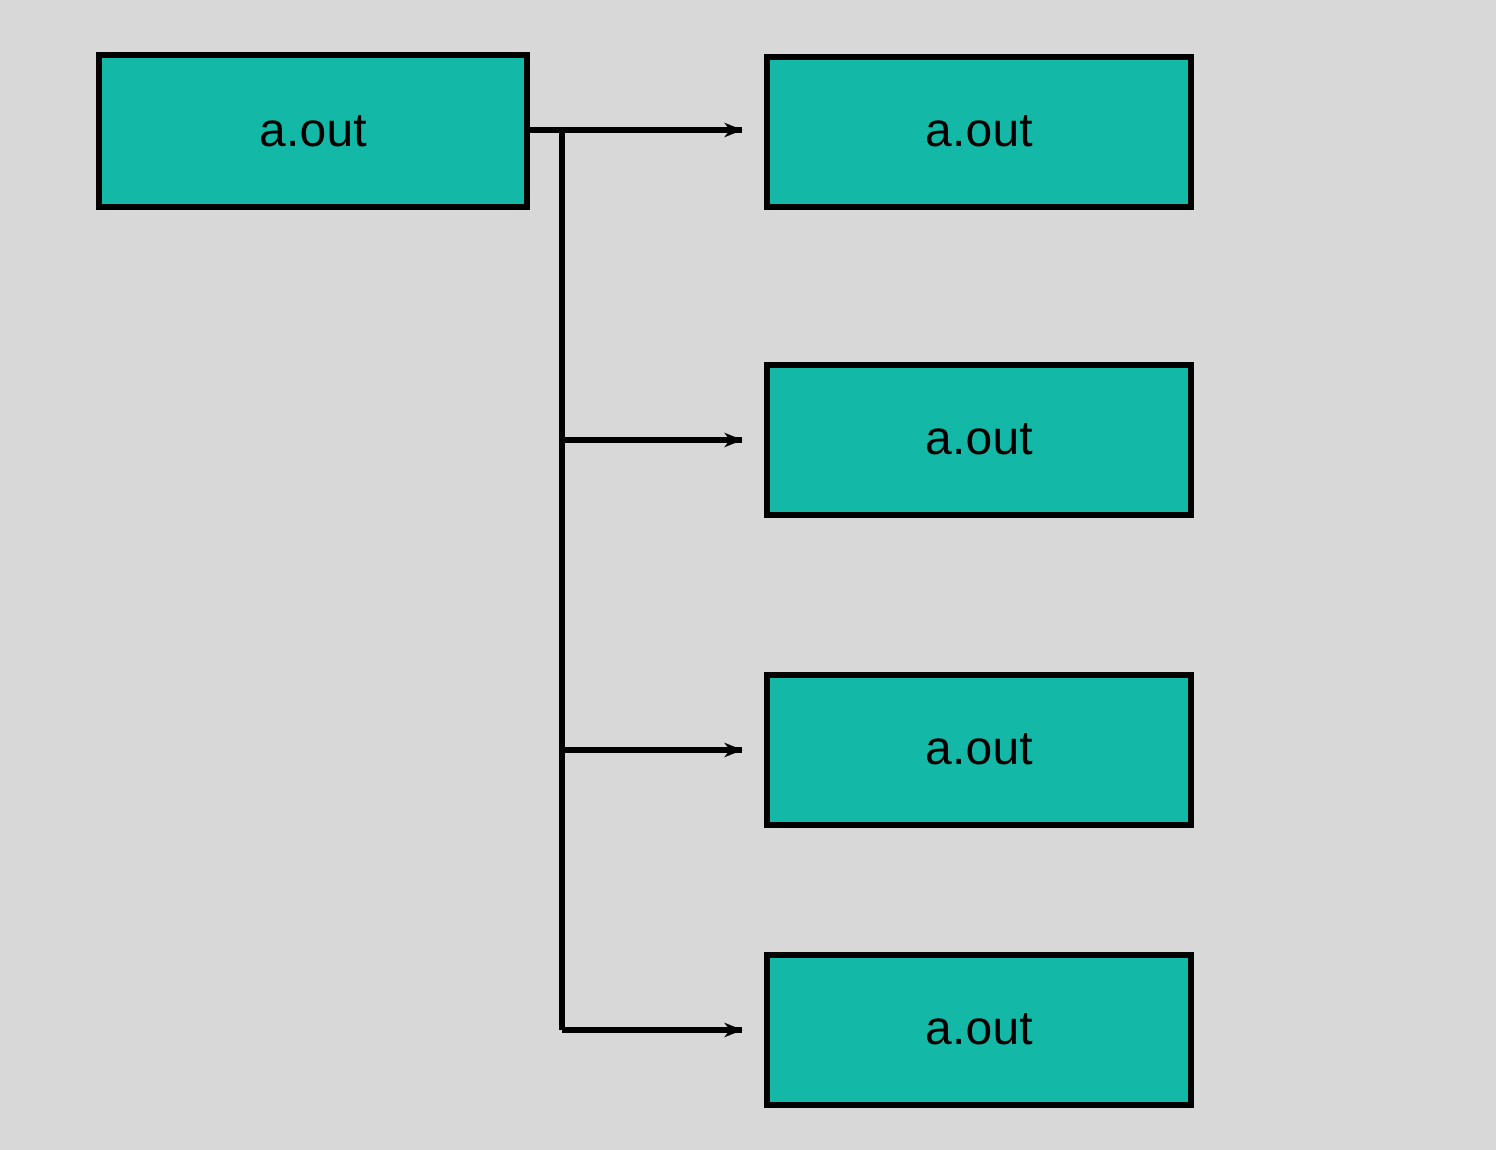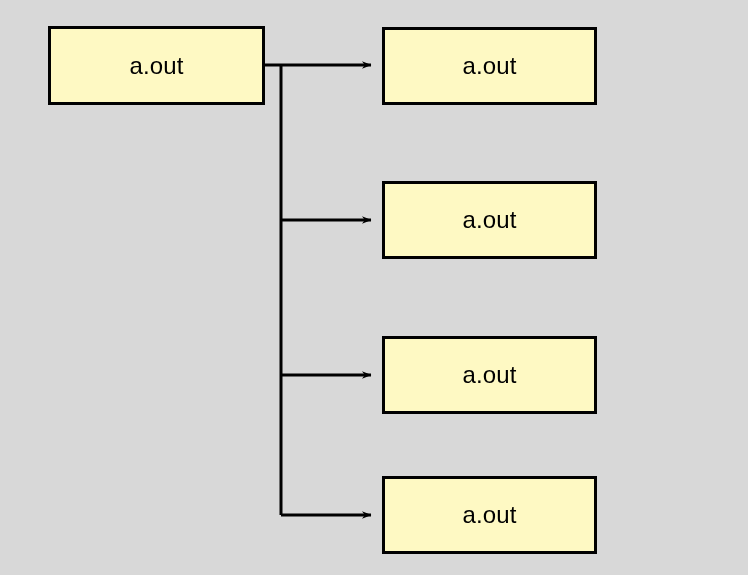--- a/index.html
+++ b/index.html
@@ -23,21 +23,21 @@
     position: absolute;
     left: 0;
     top: 0;
     width: 748px;
     height: 575px;
     display: block;
   }
   .node-box {
     position: absolute;
     box-sizing: border-box;
-    background: #fef9c3;
+    background: #14b8a6;
     border: 3px solid #000000;
     display: flex;
     align-items: center;
     justify-content: center;
     text-align: right;
   }
   .node-label {
     font-family: "Liberation Sans", sans-serif;
     font-size: 24px;
     line-height: 1;

